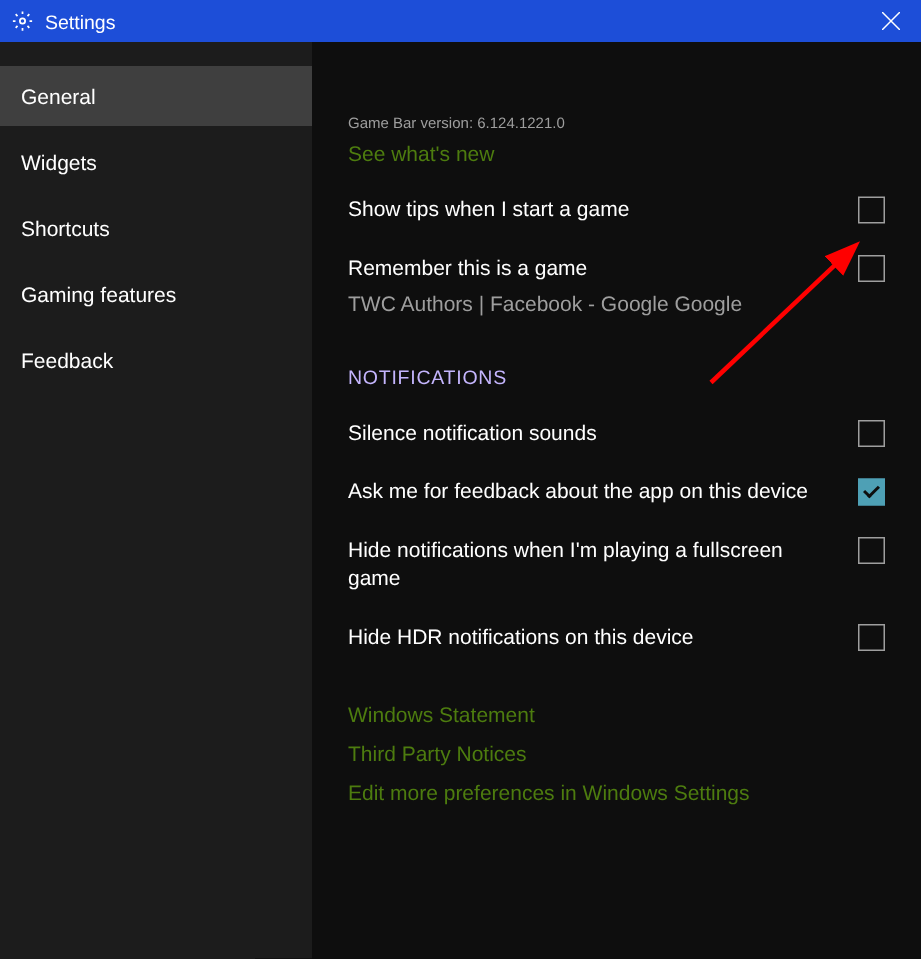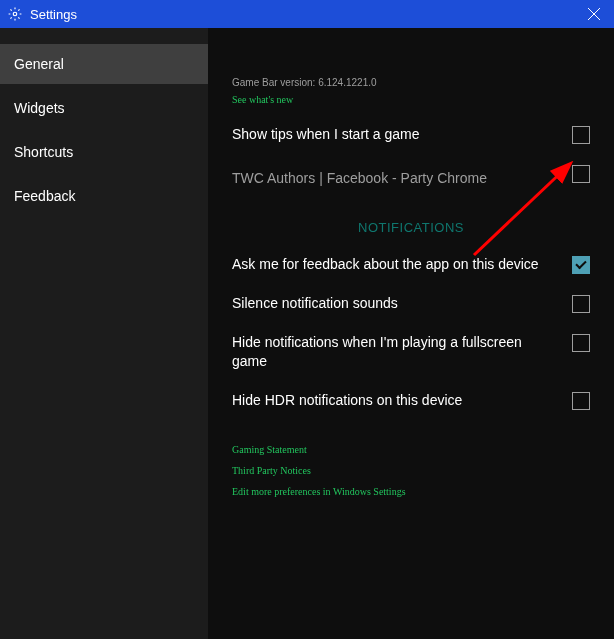--- a/index.html
+++ b/index.html
@@ -64,26 +64,25 @@
       background: #0e0e0e;
       overflow-y: auto;
     }
     .version {
       font-size: 10px;
       color: #9e9e9e;
       margin-bottom: 6px;
       margin-top: 27px;
     }
     .link {
-      font-size: 10px;
-      color: #22c55e;
+      font-size: 14px;
+      color: #4d7c0f;
       cursor: pointer;
       display: block;
       margin-bottom: 6px;
-      font-family: Liberation Serif, serif;
     }
     .link-spaced { margin-top:2px; margin-bottom: 10px;}
     .row {
       display: flex;
       align-items: flex-start;
       justify-content: flex-end;
       margin-top: 20px;
     }
     .row-label {
       font-size: 14px;
@@ -115,25 +114,24 @@
     .checkbox.checked::after {
       content: '';
       width: 4px;
       height: 8px;
       border: solid #0e0e0e;
       border-width: 0 2px 2px 0;
       transform: rotate(45deg) translate(-1px,-1px);
     }
     .section-header {
       font-size: 13px;
-      color: #0f766e;
+      color: #c4b5fd;
       letter-spacing: 0.5px;
       margin-top: 34px;
       margin-bottom: 0px;
-      text-align: center;
     }
     .footer-links {
       margin-top: 34px;
     }
     .arrow {
       position: absolute;
       pointer-events: none;
       z-index: 100;
     }
   </style>
@@ -154,63 +152,65 @@
       <line x1="12" y1="0" x2="0" y2="12"></line>
     </svg>
   </span>
 </div>
 
 <div class="body">
   <div class="sidebar">
     <div class="sidebar-item active">General</div>
     <div class="sidebar-item">Widgets</div>
     <div class="sidebar-item">Shortcuts</div>
+    <div class="sidebar-item">Gaming features</div>
     <div class="sidebar-item">Feedback</div>
   </div>
 
   <div class="main">
     <div class="version">Game Bar version: 6.124.1221.0</div>
     <a class="link">See what's new</a>
 
     <div class="row">
       <div class="row-label">Show tips when I start a game</div>
       <div class="checkbox"></div>
     </div>
 
     <div class="row">
       <div style="flex:1;padding-right:12px">
-        <div class="subtext">TWC Authors | Facebook - Party Chrome</div>
+        <div class="row-label" style="padding-right:0">Remember this is a game</div>
+        <div class="subtext">TWC Authors | Facebook - Google Google</div>
       </div>
       <div class="checkbox"></div>
     </div>
 
     <div class="section-header">NOTIFICATIONS</div>
+
+    <div class="row">
+      <div class="row-label">Silence notification sounds</div>
+      <div class="checkbox"></div>
+    </div>
 
     <div class="row">
       <div class="row-label">Ask me for feedback about the app on this device</div>
       <div class="checkbox checked"></div>
     </div>
 
     <div class="row">
-      <div class="row-label">Silence notification sounds</div>
-      <div class="checkbox"></div>
-    </div>
-
-    <div class="row">
       <div class="row-label">Hide notifications when I'm playing a fullscreen game</div>
       <div class="checkbox"></div>
     </div>
 
     <div class="row">
       <div class="row-label">Hide HDR notifications on this device</div>
       <div class="checkbox"></div>
     </div>
 
     <div class="footer-links">
-      <a class="link link-spaced">Gaming Statement</a>
+      <a class="link link-spaced">Windows Statement</a>
       <a class="link link-spaced">Third Party Notices</a>
       <a class="link link-spaced">Edit more preferences in Windows Settings</a>
     </div>
   </div>
 </div>
 
 <svg class="arrow" style="left:464px;top:155px" width="130" height="110">
   <defs>
     <marker id="ah" markerWidth="8" markerHeight="8" refX="6" refY="3" orient="auto">
       <polygon points="0 0, 8 3, 0 6" fill="#ff0000"></polygon>

